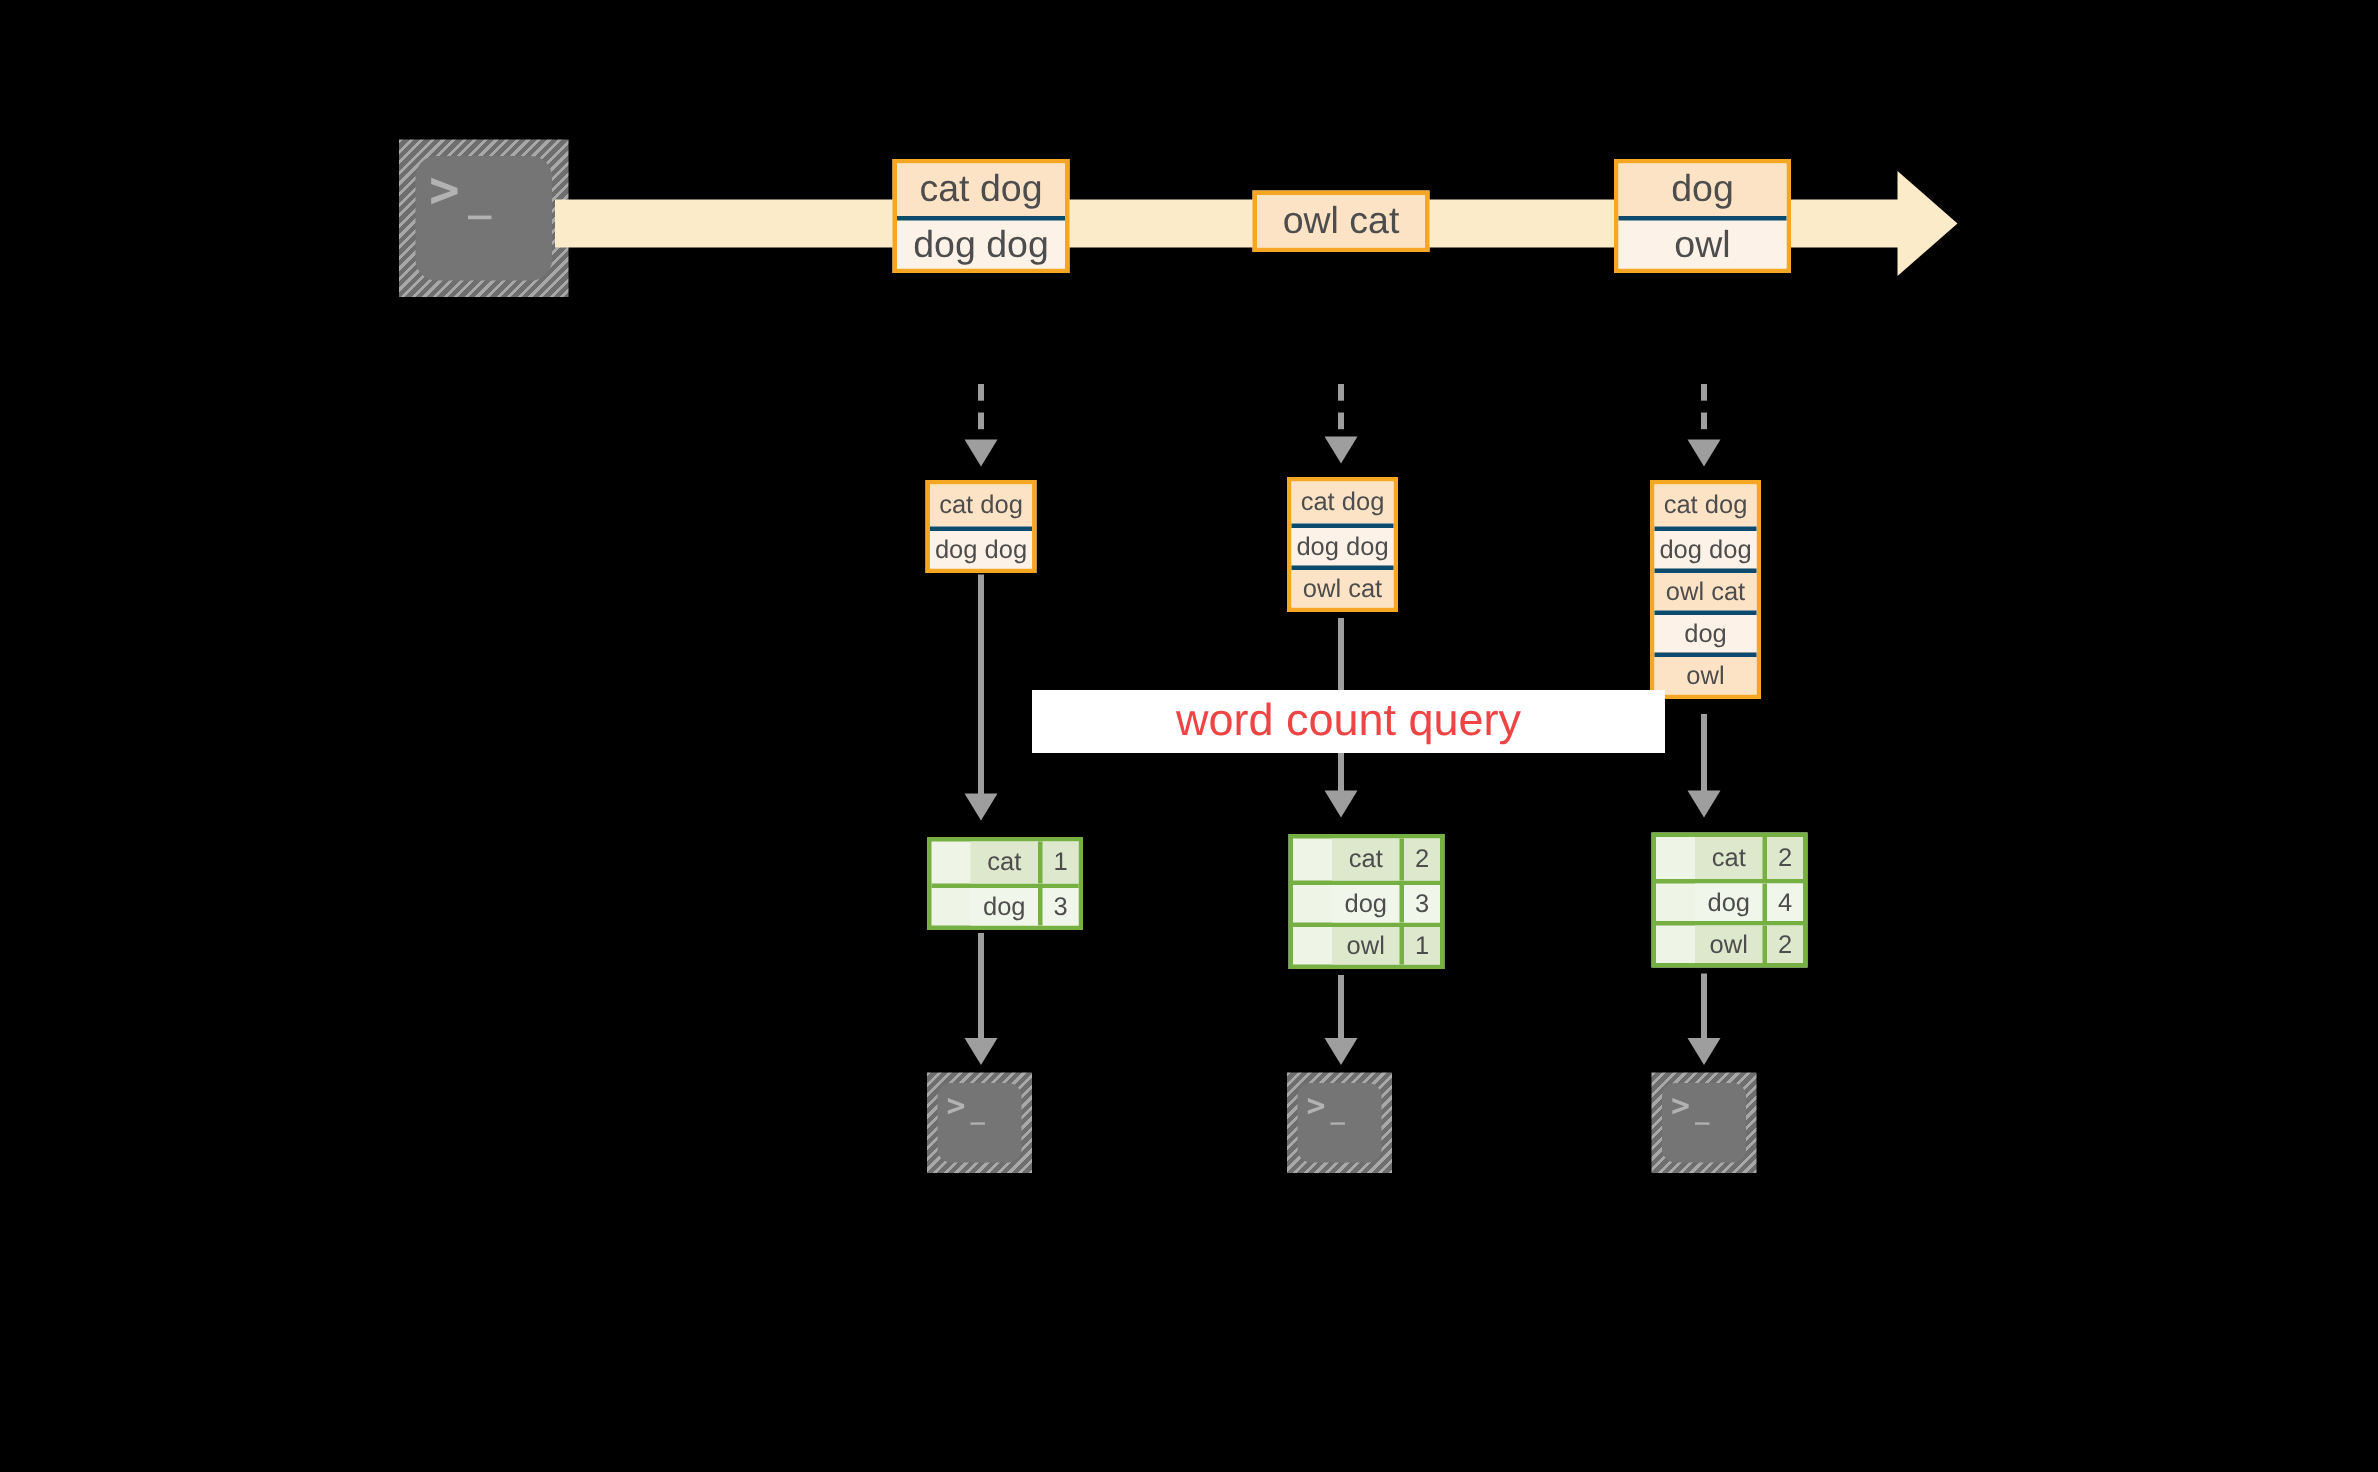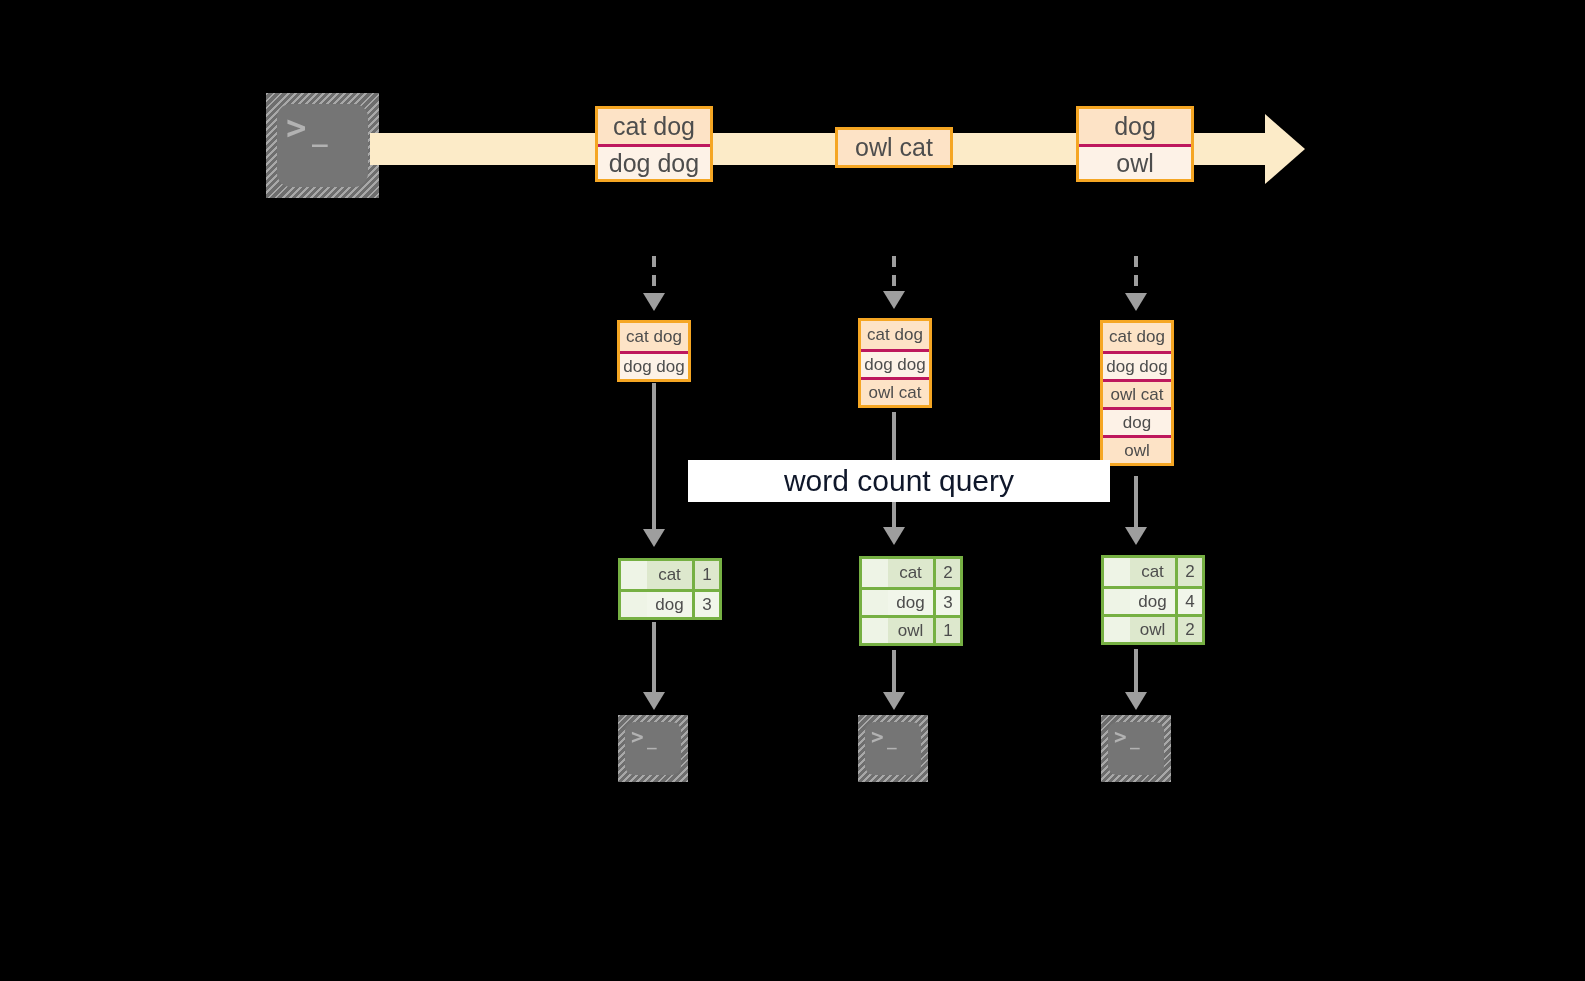--- a/index.html
+++ b/index.html
@@ -67,21 +67,21 @@
   }
   .msgstack .row {
     box-sizing: border-box;
     display: flex;
     align-items: center;
     justify-content: center;
     color: #4d4d4d;
     white-space: nowrap;
     overflow: hidden;
   }
-  .msgstack .row + .row { border-top: 3px solid #be185d; }
+  .msgstack .row + .row { border-top: 3px solid #0c4a6e; }
   .msgstack .row.shade-a { background: #fde3c6; }
   .msgstack .row.shade-b { background: #fdf2e7; }
 
   .msgstack.top .row { height: 35px; font-size: 25px; }
   .msgstack.mid .row { height: 28px; font-size: 17px; }
 
   
   .restable {
     position: absolute;
     box-sizing: border-box;
@@ -124,21 +124,21 @@
     border-top: 18px solid #9e9e9e;
   }
 
   
   .querylabel {
     position: absolute;
     background: #ffffff;
     display: flex;
     align-items: center;
     justify-content: center;
-    color: #0f172a;
+    color: #ef4444;
     font-size: 30px;
     white-space: nowrap;
   }
 </style>
 </head>
 <body>
 
 <div id="stage">
 
   <div class="term big" style="left:266px; top:93px; width:113px; height:105px;">

